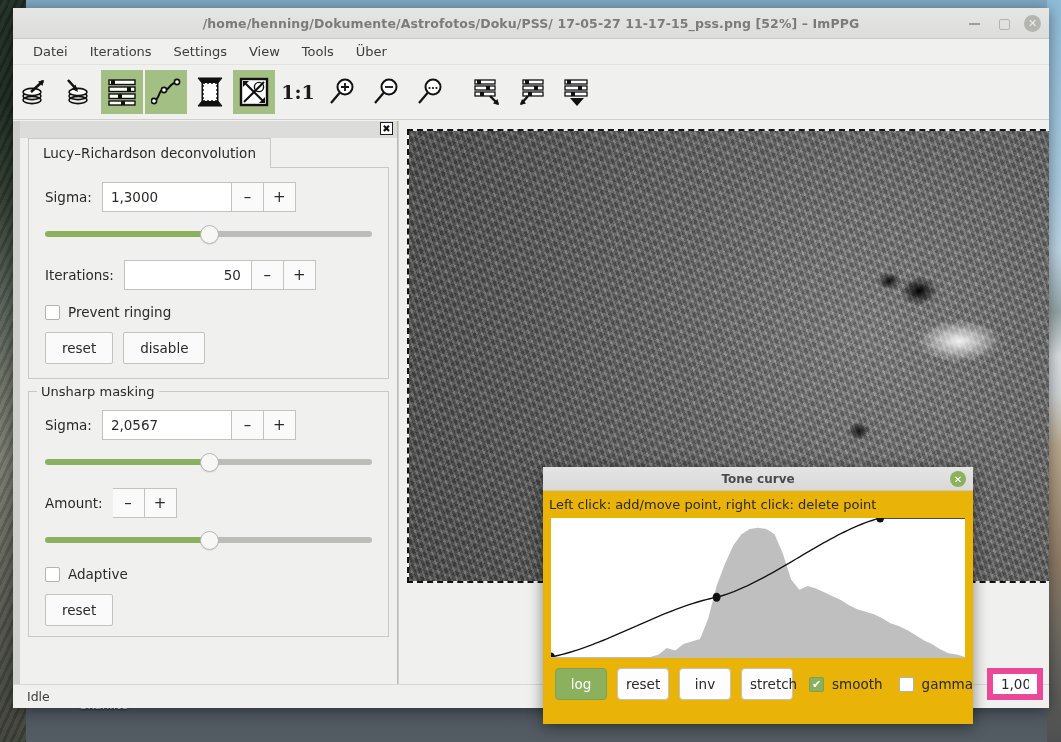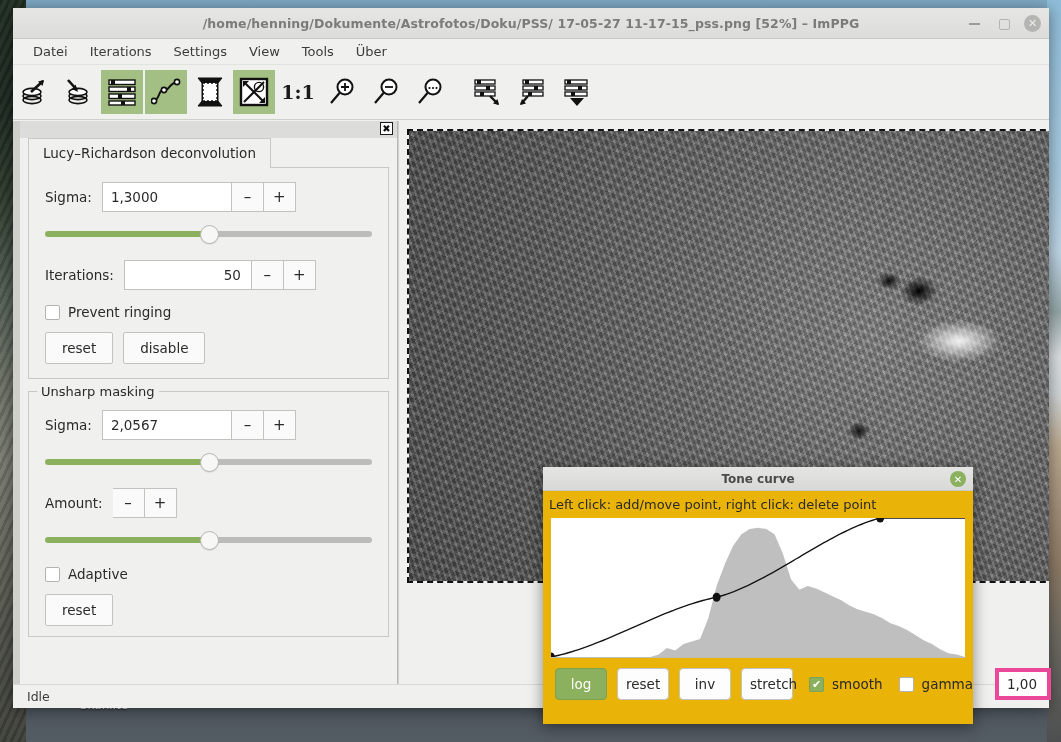--- a/index.html
+++ b/index.html
@@ -238,21 +238,21 @@
   #tone-controls {
     display:flex; align-items:center; gap: 10px; padding: 10px 0 0 12px;
   }
   .tbtn {
     border:1px solid #c2c2bf; background:#fdfdfd; border-radius:4px;
     padding: 7px 8px; font-size:13.5px; color:#2a2a29; cursor:pointer;
     min-width: 52px; text-align:center;
   }
   .tbtn.on { background:#8cb15e; border-color:#7da152; color:#fff; }
   #gamma-val {
-    width: 56px; height: 32px; border:4px solid #ec4899; background:#fff;
+    width: 56px; height: 32px; border:6px solid #ec4899; background:#fff;
     font-size:13.5px; color:#2a2a29; padding: 0 8px; outline:none;
     font-family:"DejaVu Sans","Liberation Sans",sans-serif;
   }
 </style>
 </head>
 <body>
 
 <div id="desktop">
   <div id="wall-left"></div>
   <div id="wall-right"></div>
@@ -540,20 +540,20 @@
     <div class="tbtn on">log</div>
     <div class="tbtn">reset</div>
     <div class="tbtn">inv</div>
     <div class="tbtn">stretch</div>
 
     <div class="cbrow" style="margin:0 0 0 6px">
       <div class="cbox on"></div>
       <div class="cblabel">smooth</div>
     </div>
 
-    <div class="cbrow" style="margin:0 12px 0 6px">
+    <div class="cbrow" style="margin:0 4px 0 6px">
       <div class="cbox"></div>
       <div class="cblabel">gamma</div>
     </div>
 
     <input id="gamma-val" type="text" value="1,00" style="">
   </div>
 </div>
 
 </body></html>

